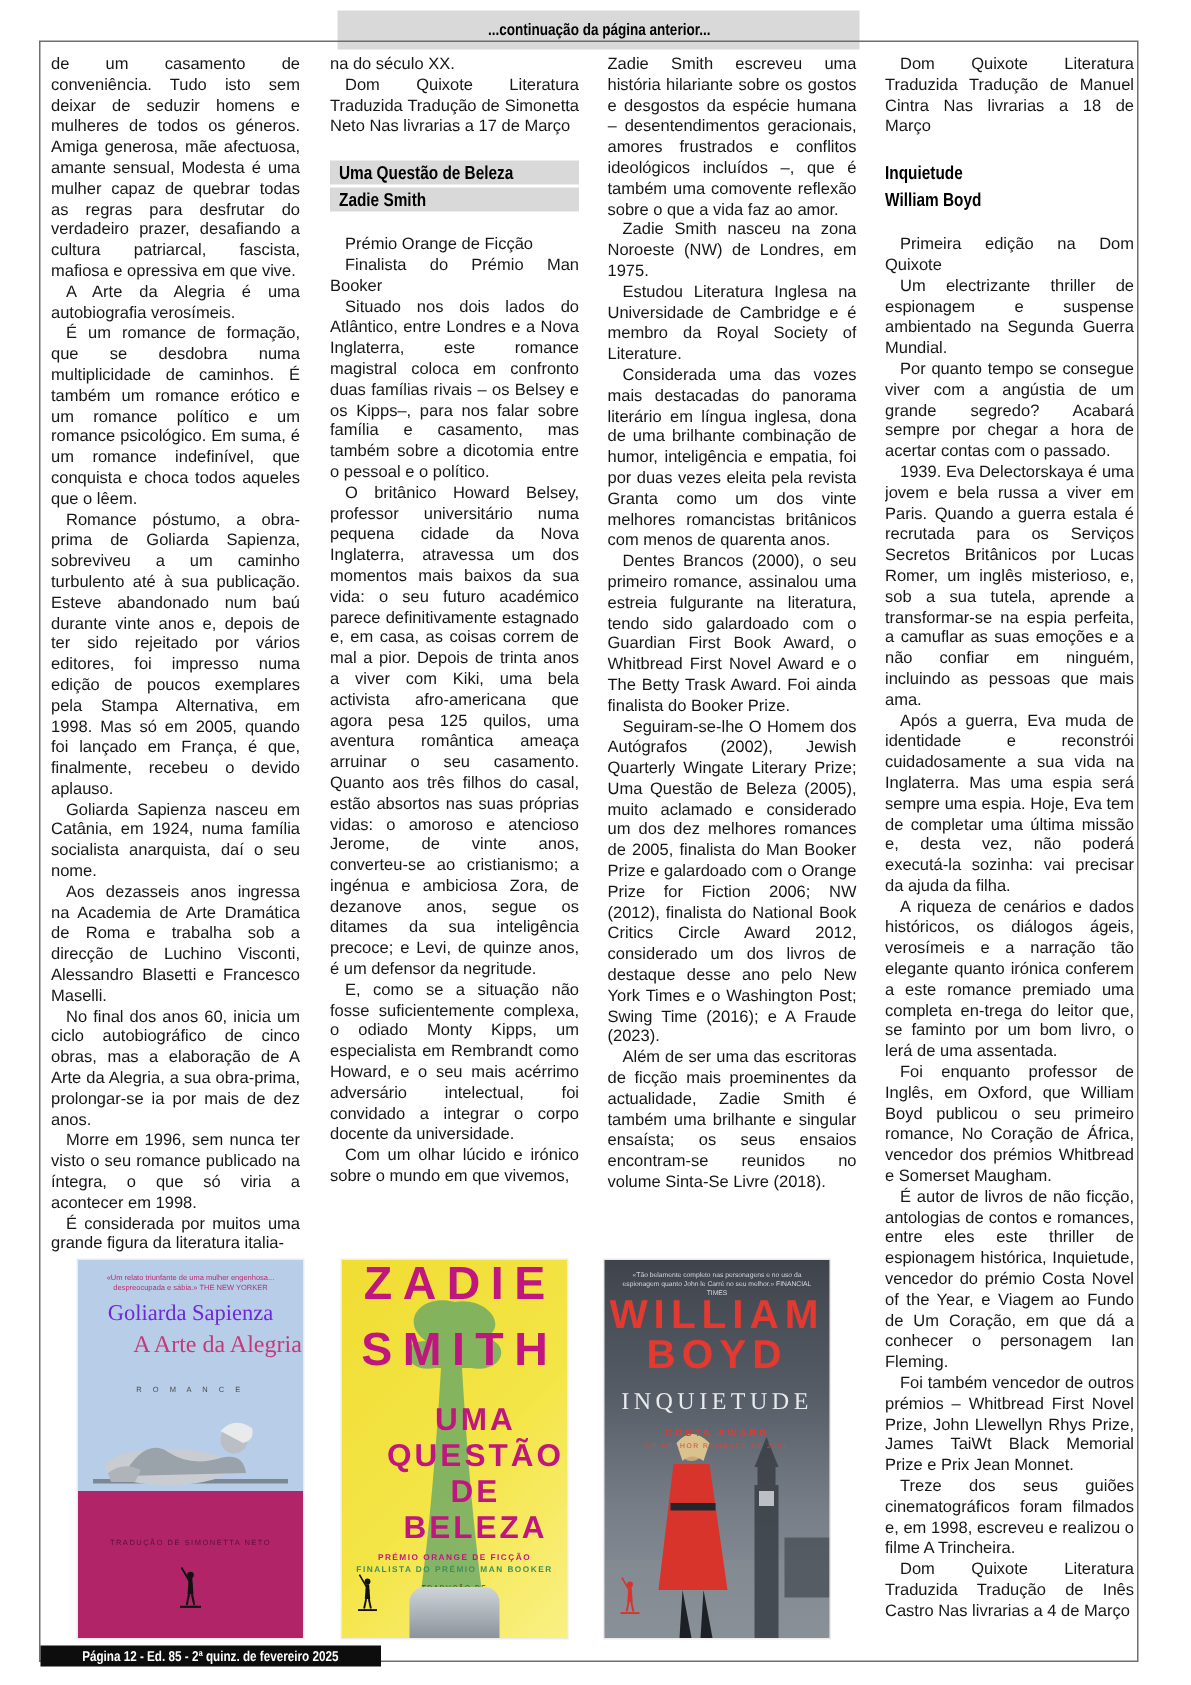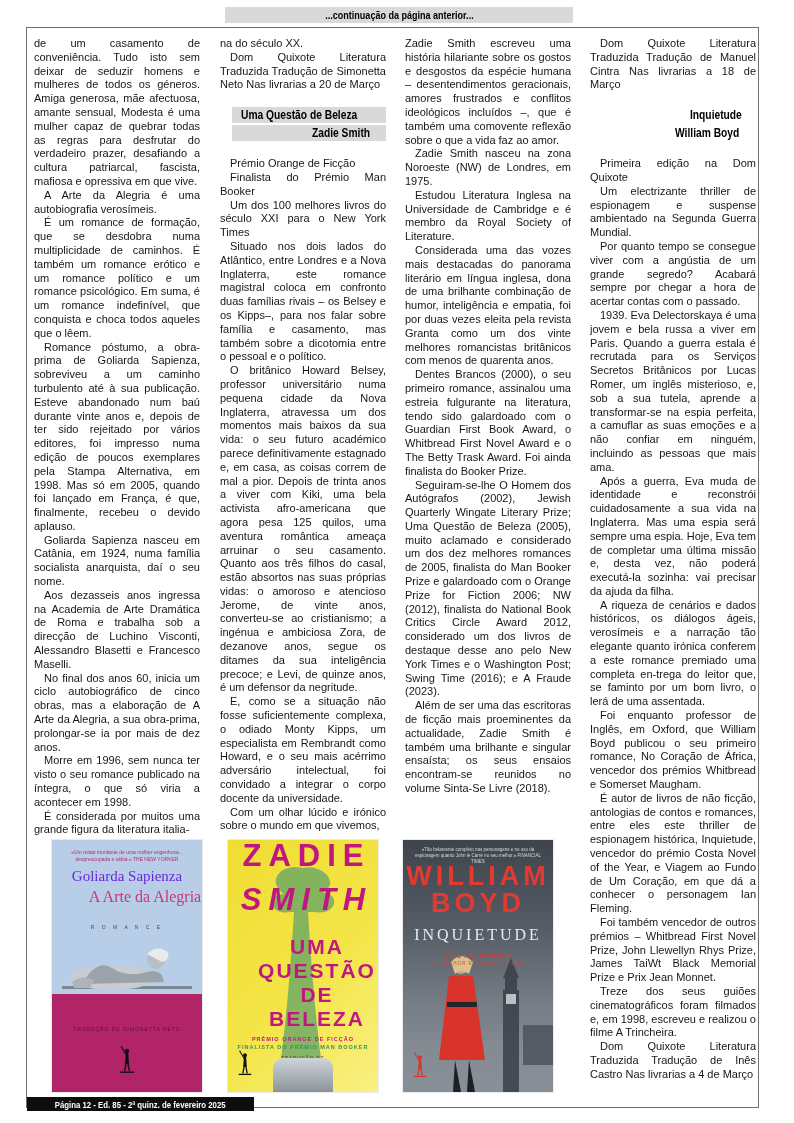--- a/index.html
+++ b/index.html
@@ -1,34 +1,34 @@
 <!DOCTYPE html>
 <html lang="pt"><head>
 <meta charset="utf-8">
 <style>
   html,body{margin:0;padding:0;}
   body{width:794px;height:1123px;background:#ffffff;font-family:"Liberation Sans",sans-serif;position:relative;overflow:hidden;}
   .page{position:absolute;inset:0;}
 
-  .banner{position:absolute;left:225px;top:7px;width:348px;height:16px;background:#d9d9d9;display:flex;align-items:center;justify-content:center;}
+  .banner{position:absolute;left:225px;top:7px;width:348px;height:26px;background:#d9d9d9;display:flex;align-items:center;justify-content:center;}
   .banner .cond{transform-origin:50% 50%;}
   .cond{display:inline-block;transform:scaleX(0.82);transform-origin:0 50%;white-space:nowrap;font-weight:bold;}
   .banner-text{font-size:11px;color:#000;}
 
   .frame{position:absolute;left:26px;top:27px;width:733px;height:1081px;border:1px solid #6e6e6e;box-sizing:border-box;}
 
   .col{position:absolute;top:37px;width:166px;overflow:hidden;}
   .col1{left:34px;height:800px;}
   .col2{left:220px;height:800px;}
   .col3{left:405px;height:800px;}
   .col4{left:590px;height:1058px;}
   .para{font-size:11px;line-height:13.8px;text-align:justify;margin:0;text-indent:10px;color:#161616;}
   .noind{text-indent:0;}
 
-  .head-block{margin:15px 0 16px 12px;text-align:right;}
+  .head-block{margin:15px 0 16px 0;}
   .head-line{display:block;background:#d9d9d9;padding:1px 3px 1px 6px;margin-bottom:2px;font-size:12.5px;color:#000;}
   .head-block.plain .head-line{background:transparent;padding-left:0;}
 
   .cover{position:absolute;top:840px;width:150px;height:252px;overflow:hidden;box-shadow:0 0 0 1px rgba(0,0,0,0.08);}
   .cover-sapienza{left:52px;background:#b8cde8;}
   .cover-smith{left:228px;background:linear-gradient(135deg,#f0dd33 0%,#f4e547 55%,#f9f084 100%);}
   .cover-boyd{left:403px;background:linear-gradient(#3f444c 0%,#565c66 35%,#767d87 65%,#8e959d 100%);}
   .cover *{box-sizing:border-box;}
 
   .c1-quote{position:absolute;top:9px;left:8px;right:8px;font-size:5px;line-height:7px;text-align:center;color:#b62d70;}
@@ -36,21 +36,21 @@
   .c1-title{position:absolute;top:48px;left:0;right:0;text-align:center;font-family:"Liberation Serif",serif;font-size:16px;color:#c23a78;margin-left:36px;}
   .c1-genre{position:absolute;top:84px;left:0;right:0;text-align:center;font-size:5px;letter-spacing:3px;color:#4a4a4a;}
   .c1-photo{position:absolute;left:0;right:0;top:98px;height:56px;}
   .c1-band{position:absolute;left:0;right:0;bottom:0;height:98px;background:#b12568;}
   .c1-trans{position:absolute;top:32px;left:0;right:0;text-align:center;font-size:5px;letter-spacing:1px;color:#5e0d3a;}
   .c1-logo{position:absolute;left:50%;transform:translateX(-50%);bottom:14px;}
 
   .c2-tree{position:absolute;inset:0;}
   .c2-author{position:absolute;left:0;right:0;text-align:center;font-weight:bold;color:#c01680;font-size:31px;letter-spacing:7px;line-height:1;text-indent:7px;}
   .c2-author.l1{top:0;}
-  .c2-author.l2{top:44px;font-style:italic;}
+  .c2-author.l2{top:44px;}
   .c2-title{position:absolute;left:0;right:0;text-align:center;font-weight:bold;color:#c01680;font-size:21px;letter-spacing:2px;line-height:1;padding-left:28px;}
   .c2-award{position:absolute;left:0;right:0;text-align:center;font-weight:bold;font-size:5.5px;letter-spacing:1px;}
   .c2-trans{position:absolute;left:0;right:0;text-align:center;font-size:4.5px;line-height:6px;color:#4c3b10;letter-spacing:1px;}
   .c2-vase{position:absolute;left:45px;bottom:0;width:60px;height:34px;background:linear-gradient(#cfd4d8,#8b949b);border-radius:10px 10px 0 0;}
   .c2-logo{position:absolute;left:8px;bottom:12px;}
 
   .c3-quote{position:absolute;top:7px;left:6px;right:6px;font-size:4.5px;line-height:6px;text-align:center;color:#d3d7dc;}
   .c3-author{position:absolute;left:0;right:0;text-align:center;font-weight:bold;color:#e23a30;font-size:27px;letter-spacing:4px;line-height:0.95;}
   .c3-author.l1{top:24px;}
   .c3-author.l2{top:51px;}
@@ -81,28 +81,27 @@
     <p class="para">Romance póstumo, a obra-prima de Goliarda Sapienza, sobreviveu a um caminho turbulento até à sua publicação. Esteve abandonado num baú durante vinte anos e, depois de ter sido rejeitado por vários editores, foi impresso numa edição de poucos exemplares pela Stampa Alternativa, em 1998. Mas só em 2005, quando foi lançado em França, é que, finalmente, recebeu o devido aplauso.</p>
     <p class="para">Goliarda Sapienza nasceu em Catânia, em 1924, numa família socialista anarquista, daí o seu nome.</p>
     <p class="para">Aos dezasseis anos ingressa na Academia de Arte Dramática de Roma e trabalha sob a direcção de Luchino Visconti, Alessandro Blasetti e Francesco Maselli.</p>
     <p class="para">No final dos anos 60, inicia um ciclo autobiográfico de cinco obras, mas a elaboração de A Arte da Alegria, a sua obra-prima, prolongar-se ia por mais de dez anos.</p>
     <p class="para">Morre em 1996, sem nunca ter visto o seu romance publicado na íntegra, o que só viria a acontecer em 1998.</p>
     <p class="para">É considerada por muitos uma grande figura da literatura italia-</p>
   </div>
 
   <div class="col col2">
     <p class="para noind">na do século XX.</p>
-    <p class="para">Dom Quixote Literatura Traduzida Tradução de Simonetta Neto Nas livrarias a 20 de Março</p>
+    <p class="para">Dom Quixote Literatura Traduzida Tradução de Simonetta Neto Nas livrarias a 17 de Março</p>
     <div class="head-block">
       <span class="head-line"><span class="cond">Uma Questão de Beleza</span></span>
       <span class="head-line"><span class="cond">Zadie Smith</span></span>
     </div>
     <p class="para">Prémio Orange de Ficção</p>
     <p class="para">Finalista do Prémio Man Booker</p>
-    <p class="para">Um dos 100 melhores livros do século XXI para o New York Times</p>
     <p class="para">Situado nos dois lados do Atlântico, entre Londres e a Nova Inglaterra, este romance magistral coloca em confronto duas famílias rivais – os Belsey e os Kipps–, para nos falar sobre família e casamento, mas também sobre a dicotomia entre o pessoal e o político.</p>
     <p class="para">O britânico Howard Belsey, professor universitário numa pequena cidade da Nova Inglaterra, atravessa um dos momentos mais baixos da sua vida: o seu futuro académico parece definitivamente estagnado e, em casa, as coisas correm de mal a pior. Depois de trinta anos a viver com Kiki, uma bela activista afro-americana que agora pesa 125 quilos, uma aventura romântica ameaça arruinar o seu casamento. Quanto aos três filhos do casal, estão absortos nas suas próprias vidas: o amoroso e atencioso Jerome, de vinte anos, converteu-se ao cristianismo; a ingénua e ambiciosa Zora, de dezanove anos, segue os ditames da sua inteligência precoce; e Levi, de quinze anos, é um defensor da negritude.</p>
     <p class="para">E, como se a situação não fosse suficientemente complexa, o odiado Monty Kipps, um especialista em Rembrandt como Howard, e o seu mais acérrimo adversário intelectual, foi convidado a integrar o corpo docente da universidade.</p>
     <p class="para">Com um olhar lúcido e irónico sobre o mundo em que vivemos,</p>
   </div>
 
   <div class="col col3">
     <p class="para noind">Zadie Smith escreveu uma história hilariante sobre os gostos e desgostos da espécie humana – desentendimentos geracionais, amores frustrados e conflitos ideológicos incluídos –, que é também uma comovente reflexão sobre o que a vida faz ao amor.</p>
     <p class="para">Zadie Smith nasceu na zona Noroeste (NW) de Londres, em 1975.</p>
     <p class="para">Estudou Literatura Inglesa na Universidade de Cambridge e é membro da Royal Society of Literature.</p>

